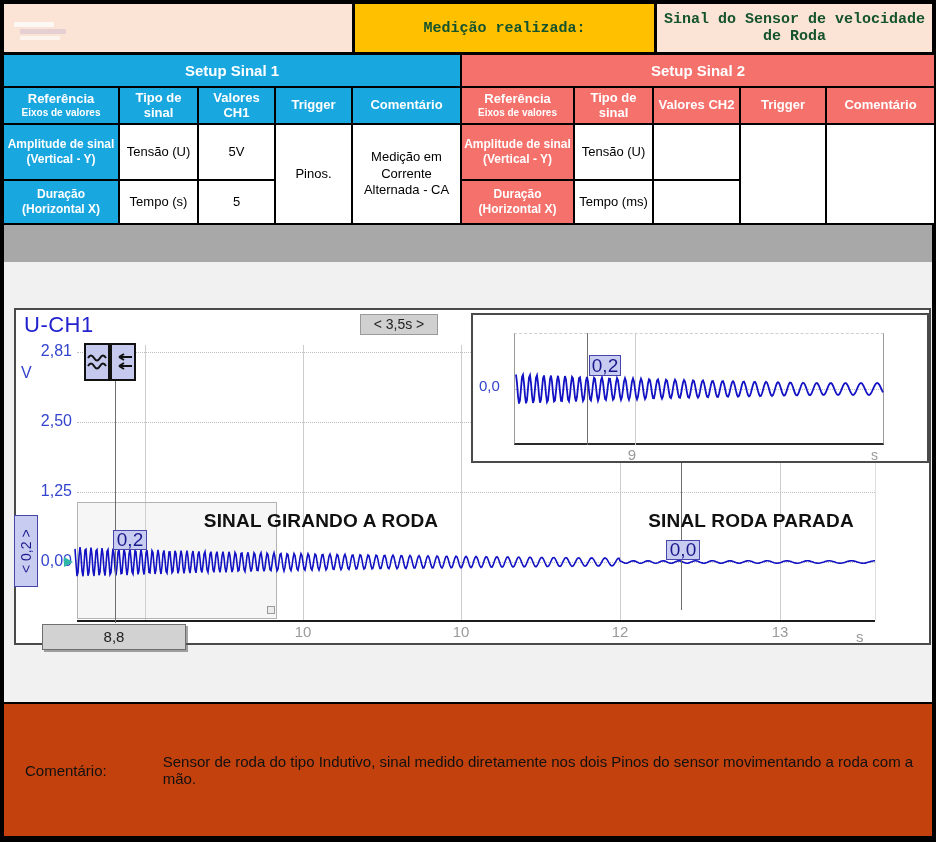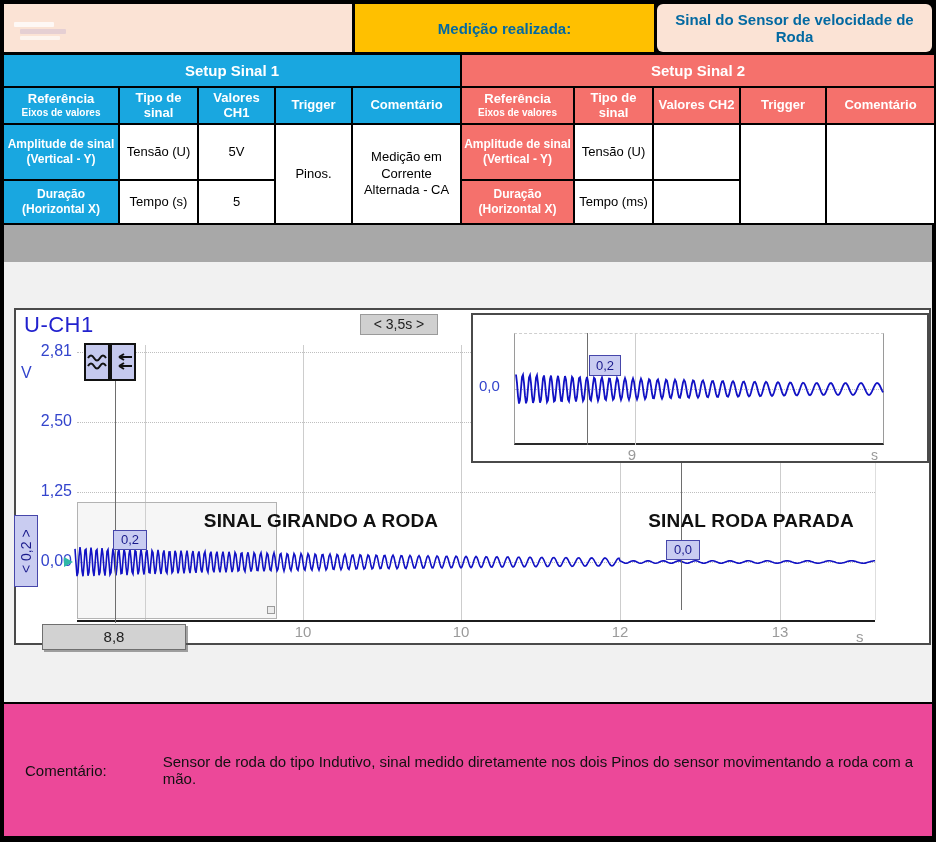--- a/index.html
+++ b/index.html
@@ -4,21 +4,21 @@
 <style>
   * { margin:0; padding:0; box-sizing:border-box; }
   html,body { background:#fff; }
   body { font-family:"Liberation Sans", sans-serif; }
   #app { position:relative; width:936px; height:842px; background:#000; overflow:hidden; }
 
   
   .cell { position:absolute; display:flex; align-items:center; justify-content:center; }
   .hdr-peach { background:#FBE3D5; }
   .hdr-yellow { background:#FFC000; }
-  .hdr-text { font-size:15px; font-weight:bold; color:#0369a1; text-align:center; }
+  .hdr-text { font-size:15px; font-weight:bold; color:#14532d; text-align:center;font-family:Liberation Mono, monospace; }
   .logo-line { position:absolute; border-radius:1px; }
 
   
   table.setup { position:absolute; border-collapse:collapse; table-layout:fixed; }
   table.setup td, table.setup th { border:2px solid #000; text-align:center; vertical-align:middle; padding:2px; }
   .t-blue  { background:#19A7E0; color:#fff; }
   .t-red   { background:#F5716C; color:#fff; }
   .title-row th { font-size:15px; font-weight:bold; height:33px; }
   .colhead th { font-size:13px; font-weight:bold; height:37px; line-height:1.15; }
   .colhead .sub { font-size:10px; font-weight:bold; display:block; }
@@ -37,60 +37,60 @@
   .grayBtn { background:#D2D2D2; border:1px solid #6f6f6f; color:#222; text-align:center;
              box-shadow:2px 2px 0 rgba(90,90,90,.55); font-size:15px; }
   .tbBtn { background:#D0D0D0; border:1px solid #9a9a9a; box-shadow:none; font-size:14px; padding-top:1px; }
   .ylab { position:absolute; width:42px; text-align:right; font-size:16px; color:#3344CC; }
   .xlab { position:absolute; width:40px; text-align:center; font-size:15px; color:#9A9A9A; }
   .vgrid { position:absolute; width:1px; background:#CDCDCD; }
   .hgrid { position:absolute; height:0; border-top:1px dotted #BFBFBF; }
   .axis  { position:absolute; height:0; border-top:2px solid #1c1c1c; }
   .cursor { position:absolute; width:1px; background:#6e6e6e; }
   .lavBox { position:absolute; background:#C9CCF1; border:1px solid #4646AA; color:#1A1A8C;
-            font-size:13px; text-align:center; line-height:18px; }
+            font-size:19px; text-align:center; line-height:18px; }
   .vlabel { position:absolute; background:#C9CCF1; border:1px solid #4646AA; color:#1A1A8C;
             font-size:14px; display:flex; align-items:center; justify-content:center;
             writing-mode:vertical-rl; transform:rotate(180deg); }
   .annot { position:absolute; font-size:19px; font-weight:bold; color:#111; text-align:center; letter-spacing:0.2px; }
   .selrect { position:absolute; background:rgba(215,215,215,0.22); border:1px solid #B3B3B3; }
   .selhandle { position:absolute; width:8px; height:8px; background:#ECECEC; border:1px solid #9a9a9a; }
   .iconBtn { width:26px; height:38px; background:#C5C9EE; border:2px solid #111;
              display:flex; align-items:center; justify-content:center; }
   .tealArrow { position:absolute; width:0; height:0; border-top:5px solid transparent;
                border-bottom:5px solid transparent; border-left:9px solid #2FB8A8; }
 
   
   #inset { position:absolute; left:455px; top:3px; width:458px; height:150px;
            background:#fff; border:2px solid #4a4a4a; }
   #inset .frame { position:absolute; border-left:1px solid #9a9a9a; border-right:1px solid #9a9a9a;
                   border-bottom:2px solid #2a2a2a; border-top:1px dashed #CFCFCF; }
 
   
-  #comment { position:absolute; left:4px; top:704px; width:928px; height:132px; background:#ec4899;
+  #comment { position:absolute; left:4px; top:704px; width:928px; height:132px; background:#c2410c;
              display:flex; align-items:center; }
   #comment .lab { font-size:15px; color:#111; margin-left:21px; white-space:nowrap; }
   #comment .txt { font-size:15px; color:#111; margin-left:56px; margin-right:14px; }
 
   svg.wave { position:absolute; left:0; top:0; pointer-events:none; }
 </style>
 </head>
 <body>
 
 <div id="app">
 
   <div class="cell hdr-peach" style="left:4px; top:4px; width:348px; height:48px;">
     <span class="logo-line" style="left:10px; top:18px; width:40px; height:5px; background:rgba(255,255,255,0.75);"></span>
     <span class="logo-line" style="left:16px; top:25px; width:46px; height:5px; background:rgba(190,170,210,0.35);"></span>
     <span class="logo-line" style="left:16px; top:32px; width:40px; height:4px; background:rgba(255,255,255,0.6);"></span>
   </div>
   <div class="cell hdr-yellow" style="left:355px; top:4px; width:299px; height:48px;">
     <span class="hdr-text">Medição realizada:</span>
   </div>
-  <div class="cell hdr-peach" style="left:657px; top:4px; width:275px; height:48px;border-radius:6px;">
+  <div class="cell hdr-peach" style="left:657px; top:4px; width:275px; height:48px;">
     <span class="hdr-text">Sinal do Sensor de velocidade de Roda</span>
   </div>
 
   <table class="setup" style="left:2px; top:53px; width:458px;">
     <colgroup>
         <col style="width:116px">
         <col style="width:79px">
         <col style="width:77px">
         <col style="width:77px">
         <col style="width:109px">

